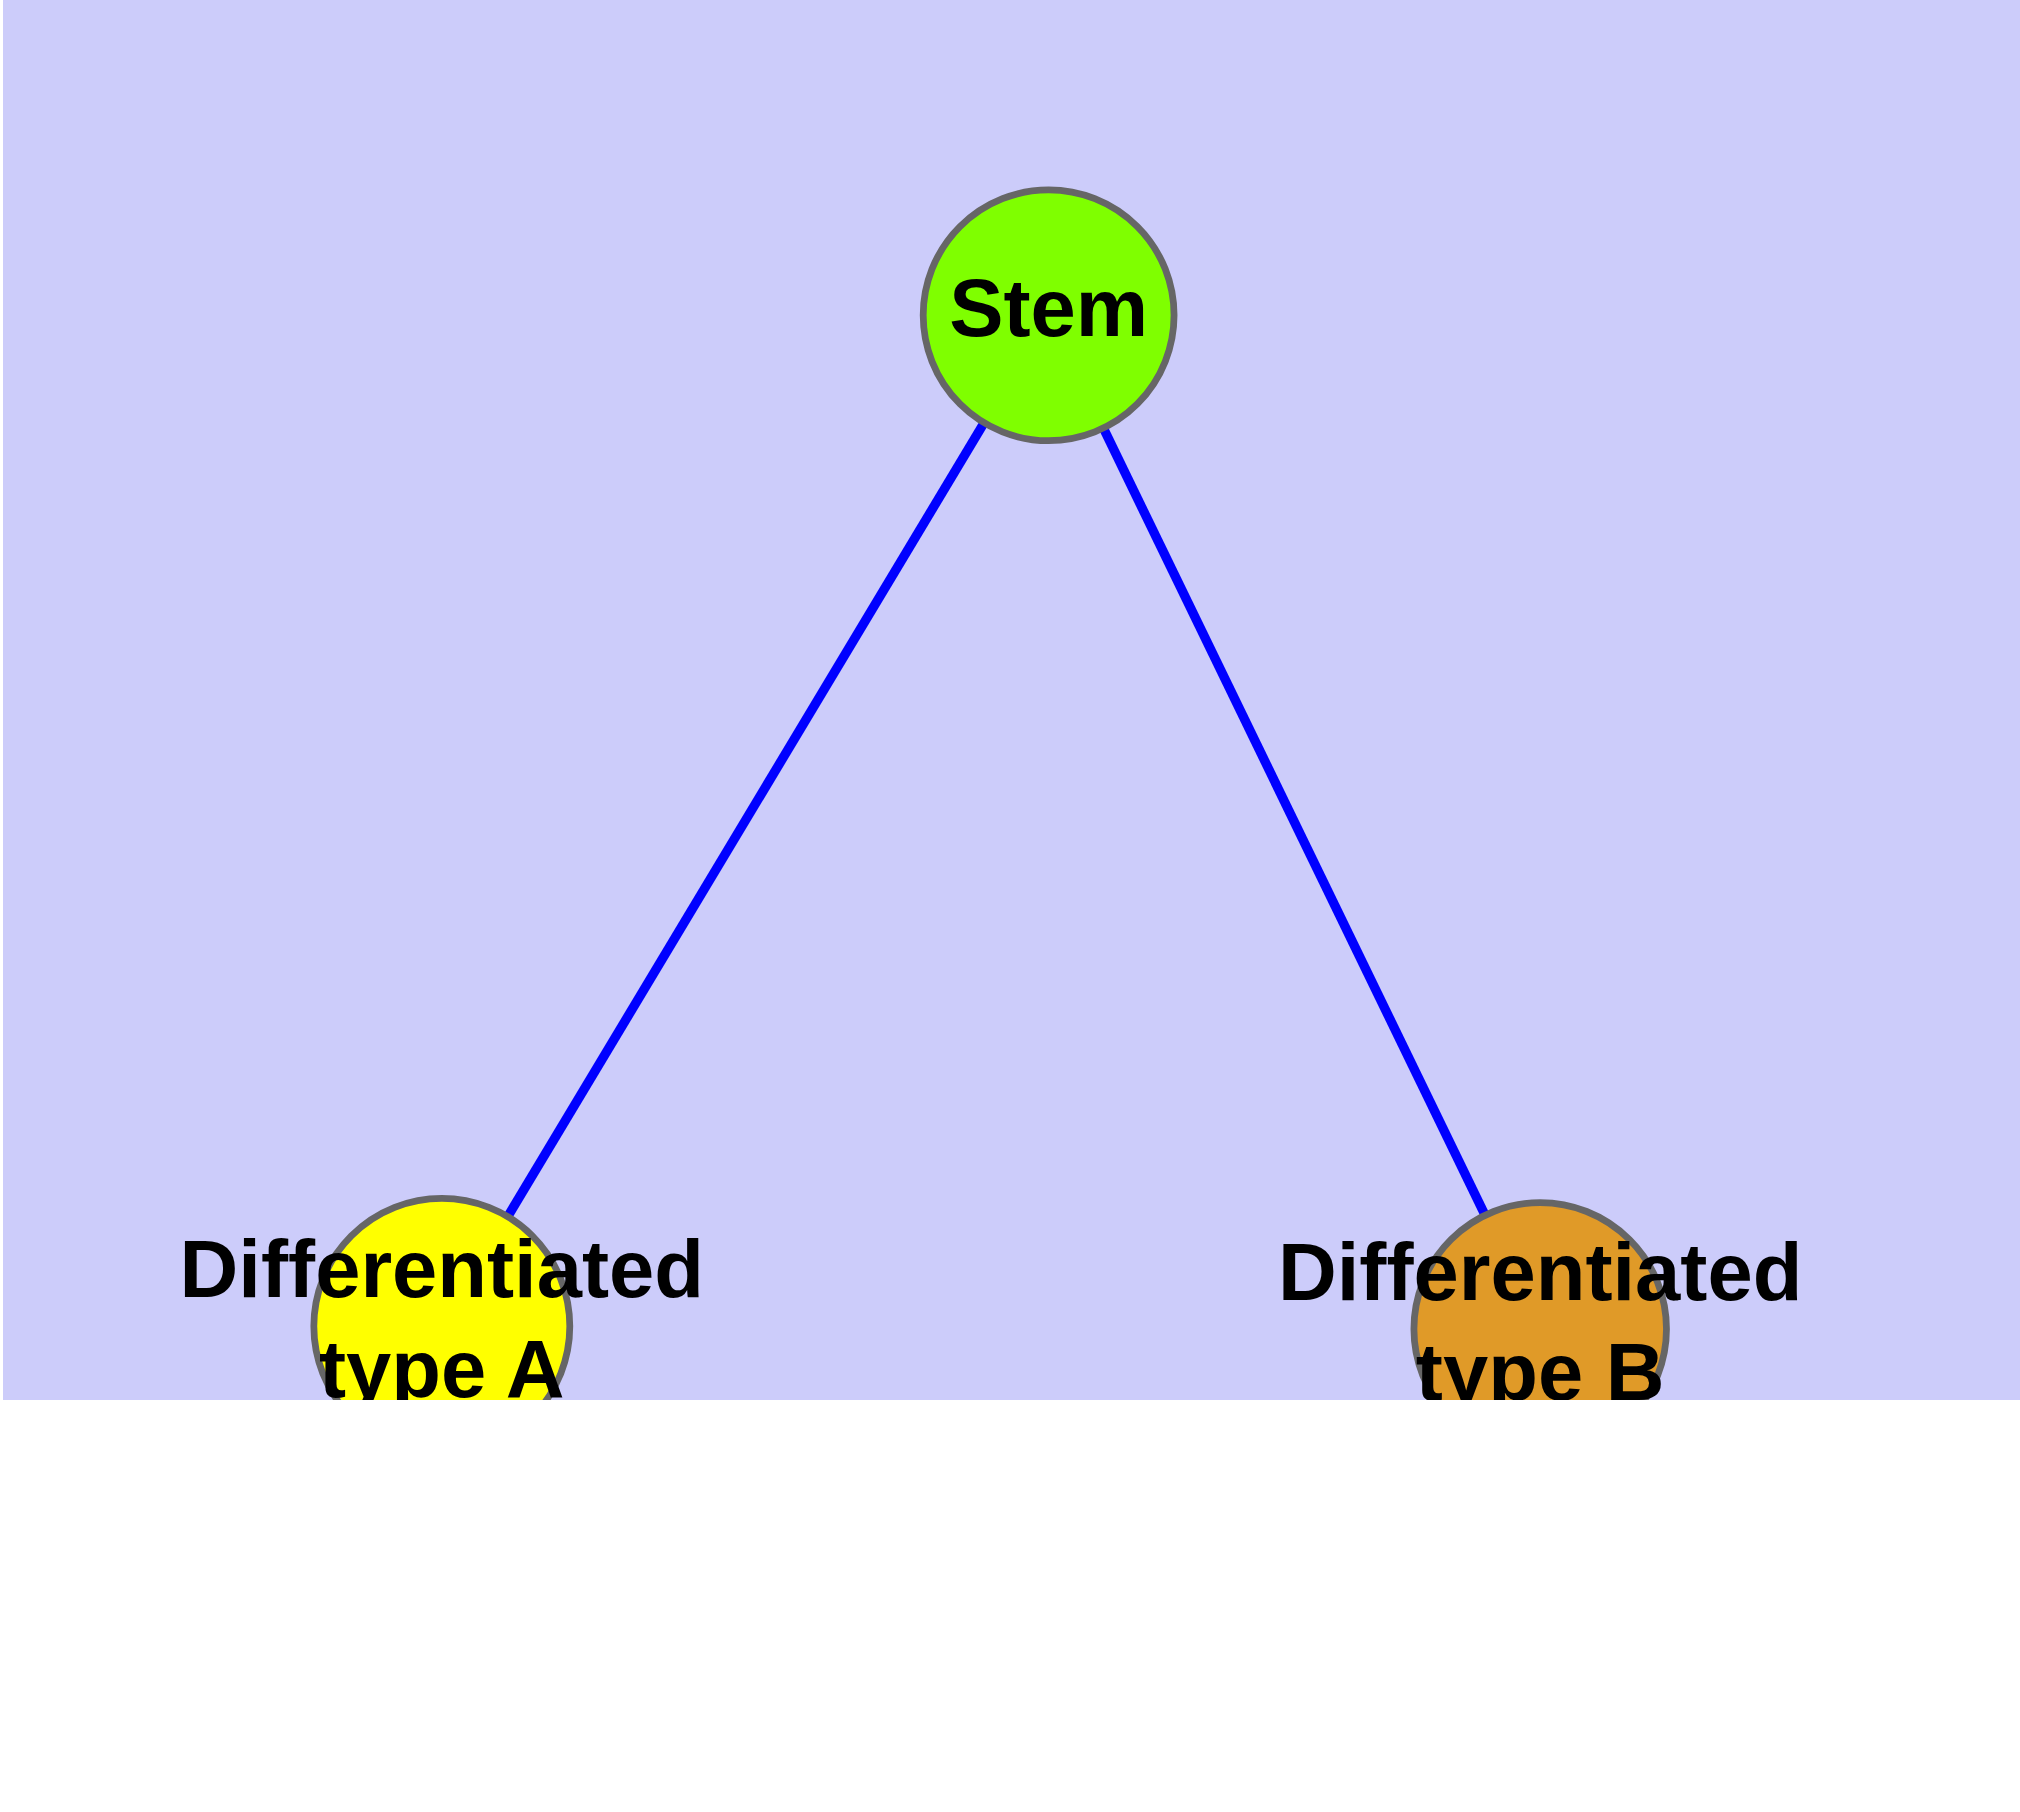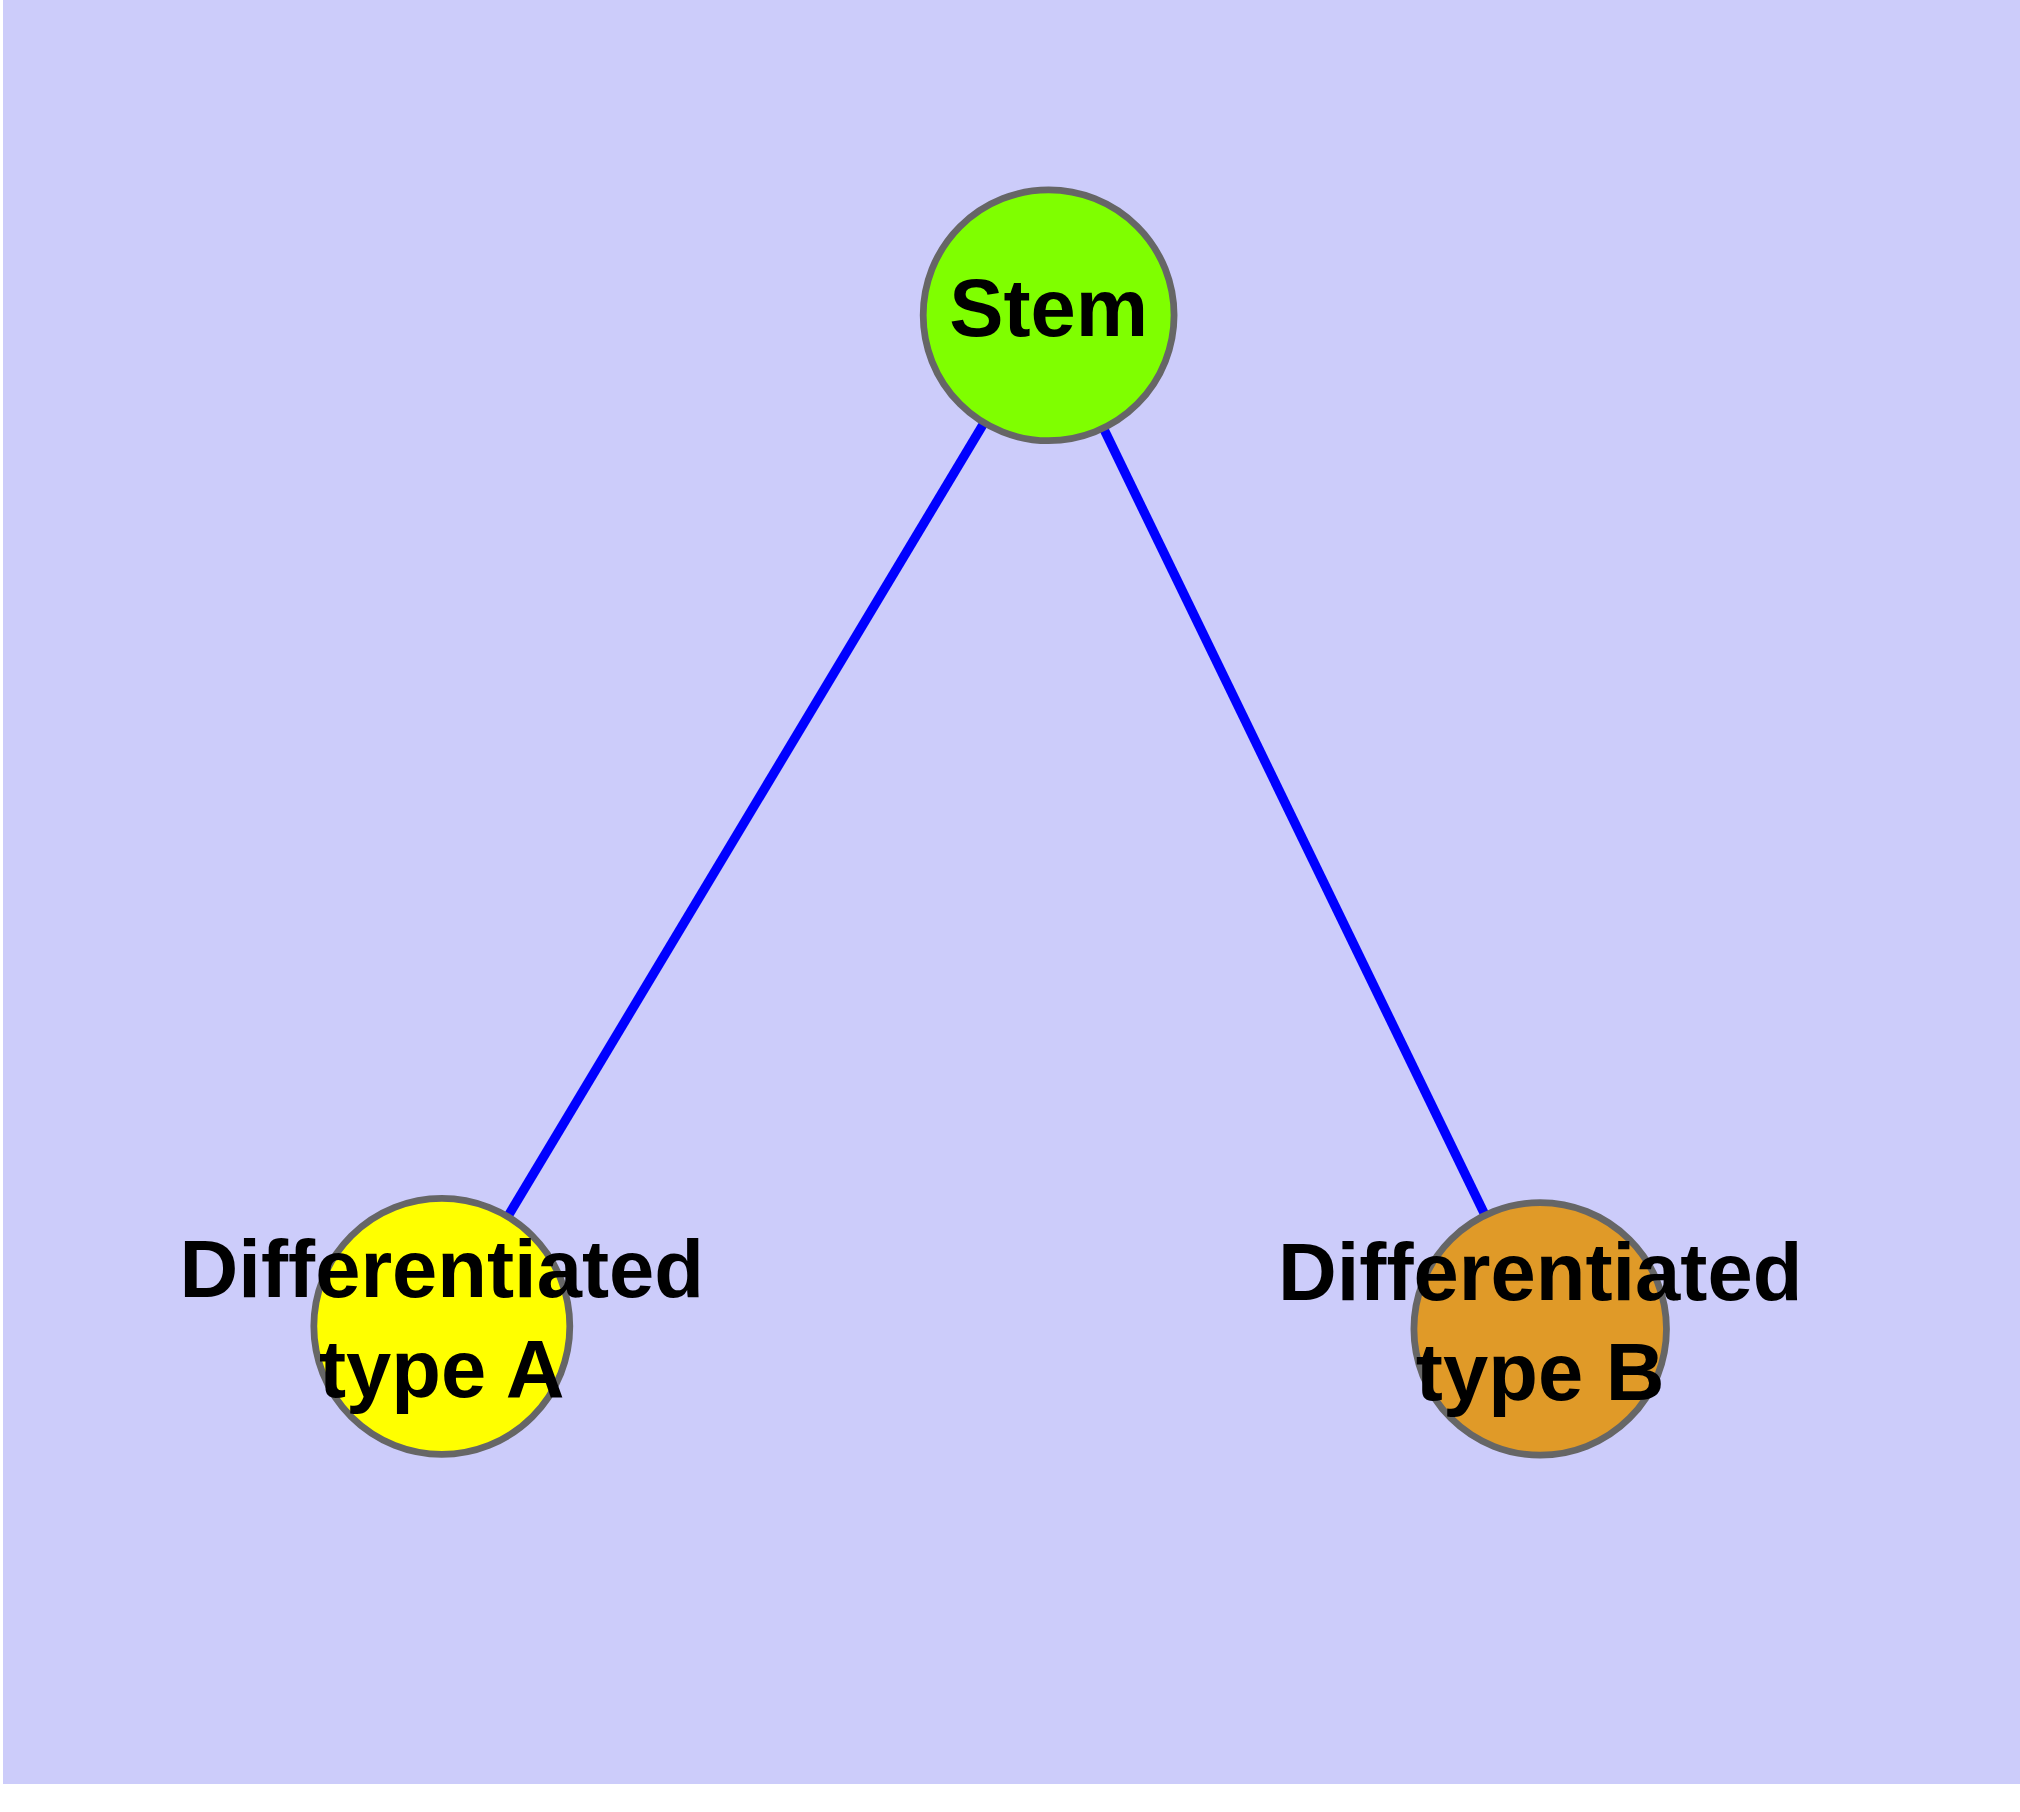--- a/index.html
+++ b/index.html
@@ -4,21 +4,21 @@
 <title>Cell Differentiation Graph</title>
 <style>
   html, body {
     margin: 0;
     padding: 0;
     background: #ffffff;
   }
   #canvas {
     position: relative;
     width: 2021px;
-    height: 1784px;
+    height: 1400px;
     overflow: hidden;
     background: #ffffff;
   }
   #plot-bg {
     position: absolute;
     left: 3.4px;
     top: 0px;
     width: 2017px;
     height: 1812px;
   }

